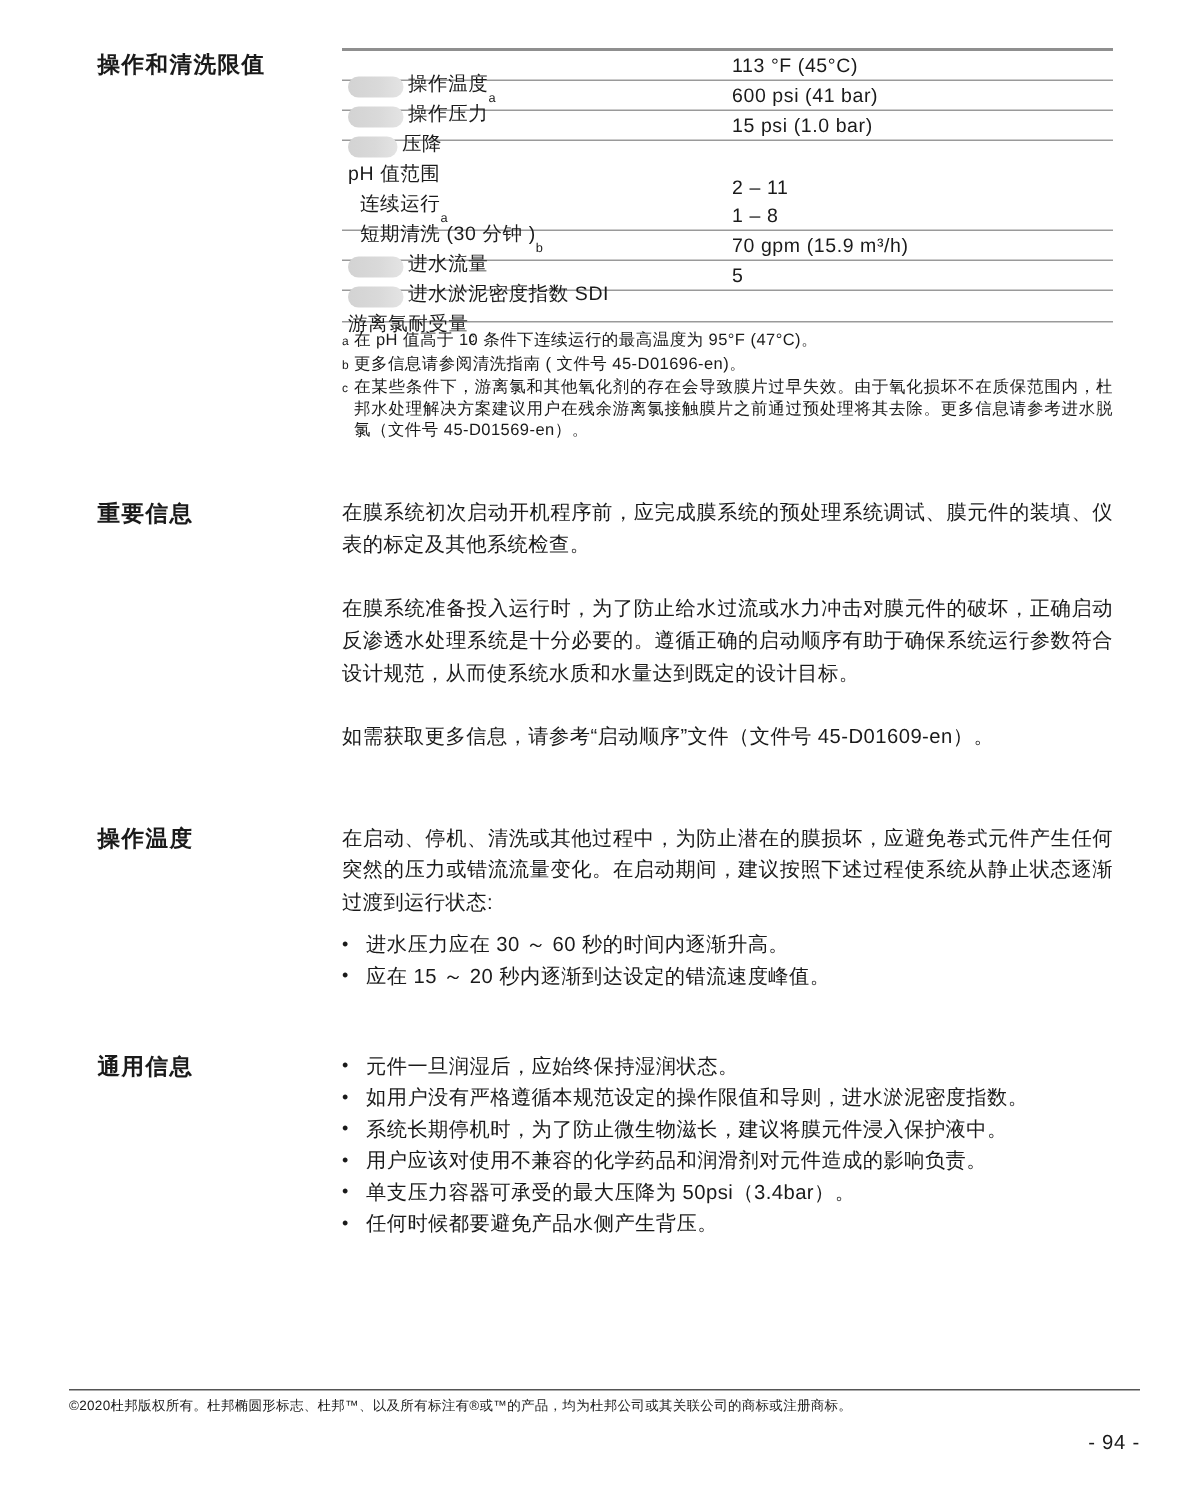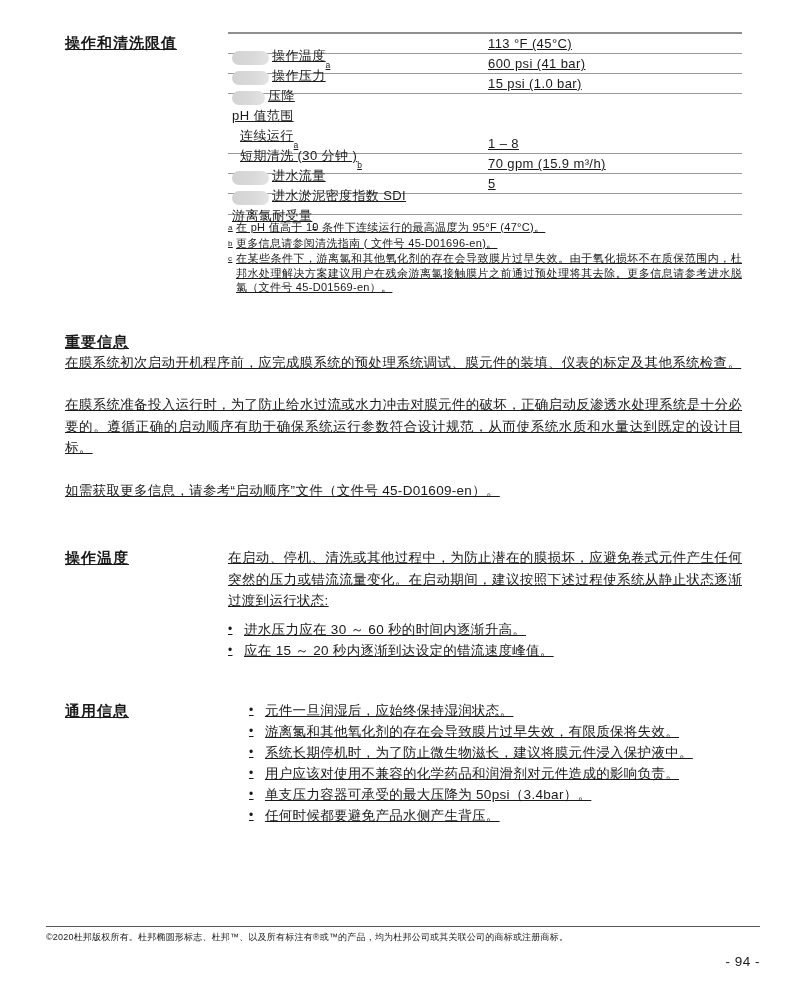--- a/index.html
+++ b/index.html
@@ -9,21 +9,20 @@
     color: #1a1a1a;
     -webkit-font-smoothing: antialiased;
   }
   .page {
     position: relative;
     width: 800px;
     height: 995px;
     background: #ffffff;
     overflow: hidden;
     padding: 32px 58px 0 65px;
-    text-decoration: underline;
   }
   .section { display: flex; align-items: flex-start; }
   .section-heading {
     width: 163px;
     flex-shrink: 0;
     font-size: 15px;
     font-weight: bold;
     letter-spacing: 1px;
     padding-top: 2px;
   }
@@ -68,23 +67,23 @@
   .footnote-text { flex: 1; text-align: justify; }
 
   
   .prose { font-size: 13.5px; line-height: 21.5px; letter-spacing: 0.3px; text-align: justify; }
   .prose p + p { margin-top: 21px; }
   .bullets { margin-top: 7px; }
   .bullet-item { display: flex; font-size: 13.5px; line-height: 21px; letter-spacing: 0.3px; }
   .bullet-marker { width: 16px; flex-shrink: 0; text-align: left; font-size: 12px; }
   .bullet-text { flex: 1; }
 
-  .sec-important { margin-top: 36px; flex-direction: column; }
+  .sec-important { margin-top: 36px; }
   .sec-guide { margin-top: 46px; }
-  .sec-general { margin-top: 39px; gap: 21px; }
+  .sec-general { margin-top: 39px; }
 
   
   .footer {
     position: absolute;
     left: 46px;
     right: 40px;
     top: 926px;
   }
   .footer-rule { border-top: 1px solid #555; }
   .footer-copyright {
@@ -141,20 +140,21 @@
             <span>pH 值范围</span>
           </div>
           <div class="limits-value"></div>
         </div>
 
         <div class="limits-row">
           <div class="limits-label indent">
             <span>连续运行</span>
               <sup>a</sup>
           </div>
+          <div class="limits-value">2 – 11</div>
         </div>
 
         <div class="limits-row bordered">
           <div class="limits-label indent">
             <span>短期清洗 (30 分钟 )</span>
               <sup>b</sup>
           </div>
           <div class="limits-value">1 – 8</div>
         </div>
 
@@ -231,21 +231,21 @@
   <div class="section sec-general">
     <div class="section-heading">通用信息</div>
     <div class="section-content">
       <div class="bullets" style="margin-top:0;">
         <div class="bullet-item">
           <span class="bullet-marker">•</span>
           <span class="bullet-text">元件一旦润湿后，应始终保持湿润状态。</span>
         </div>
         <div class="bullet-item">
           <span class="bullet-marker">•</span>
-          <span class="bullet-text">游离氯和其他氧化剂的存在会导致膜片过早失效，有限质保将失效。</span>
+          <span class="bullet-text">如用户没有严格遵循本规范设定的操作限值和导则，进水淤泥密度指数。</span>
         </div>
         <div class="bullet-item">
           <span class="bullet-marker">•</span>
           <span class="bullet-text">系统长期停机时，为了防止微生物滋长，建议将膜元件浸入保护液中。</span>
         </div>
         <div class="bullet-item">
           <span class="bullet-marker">•</span>
           <span class="bullet-text">用户应该对使用不兼容的化学药品和润滑剂对元件造成的影响负责。</span>
         </div>
         <div class="bullet-item">

